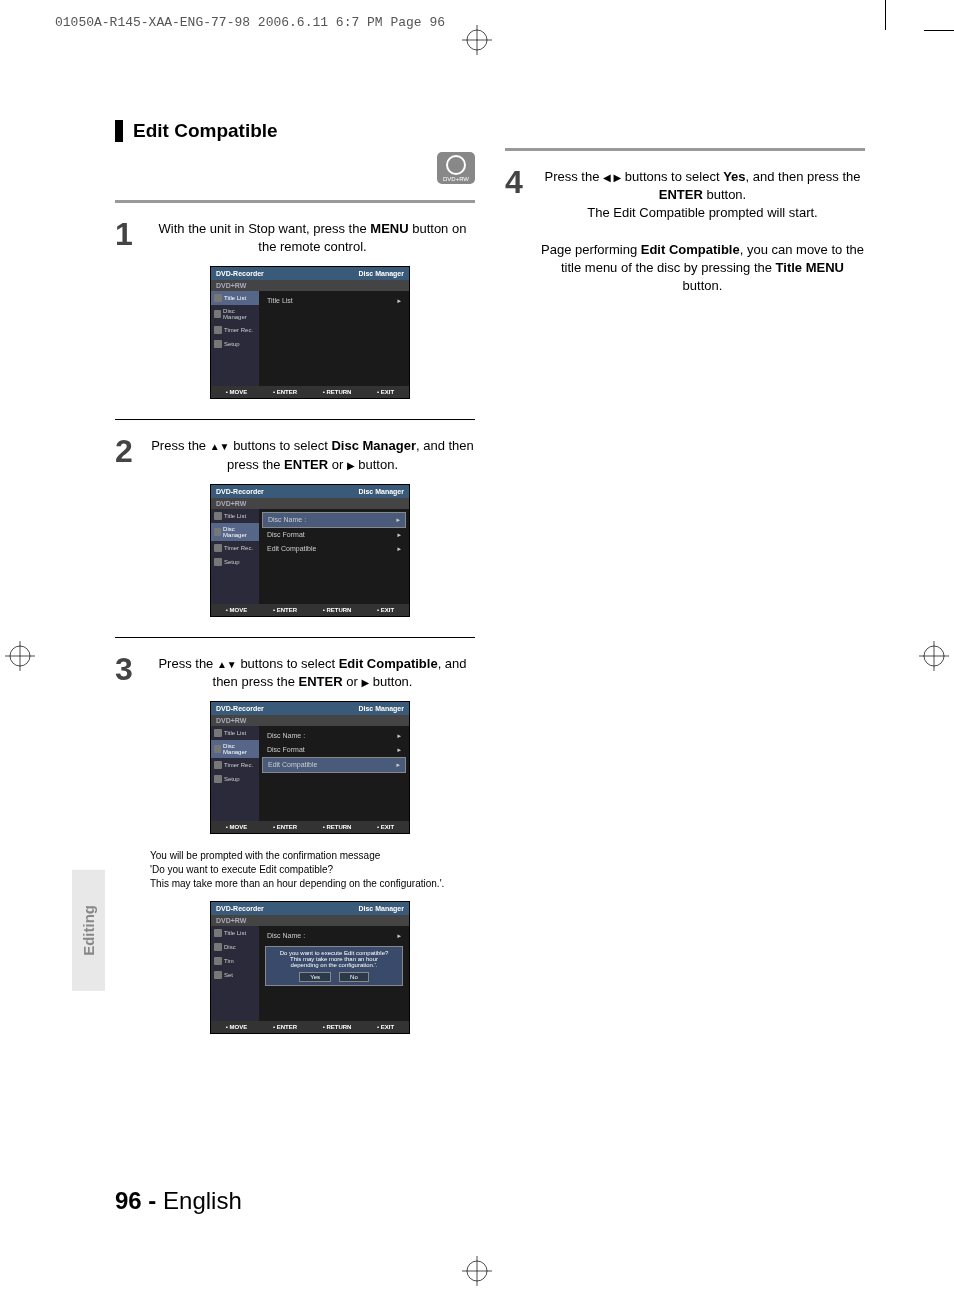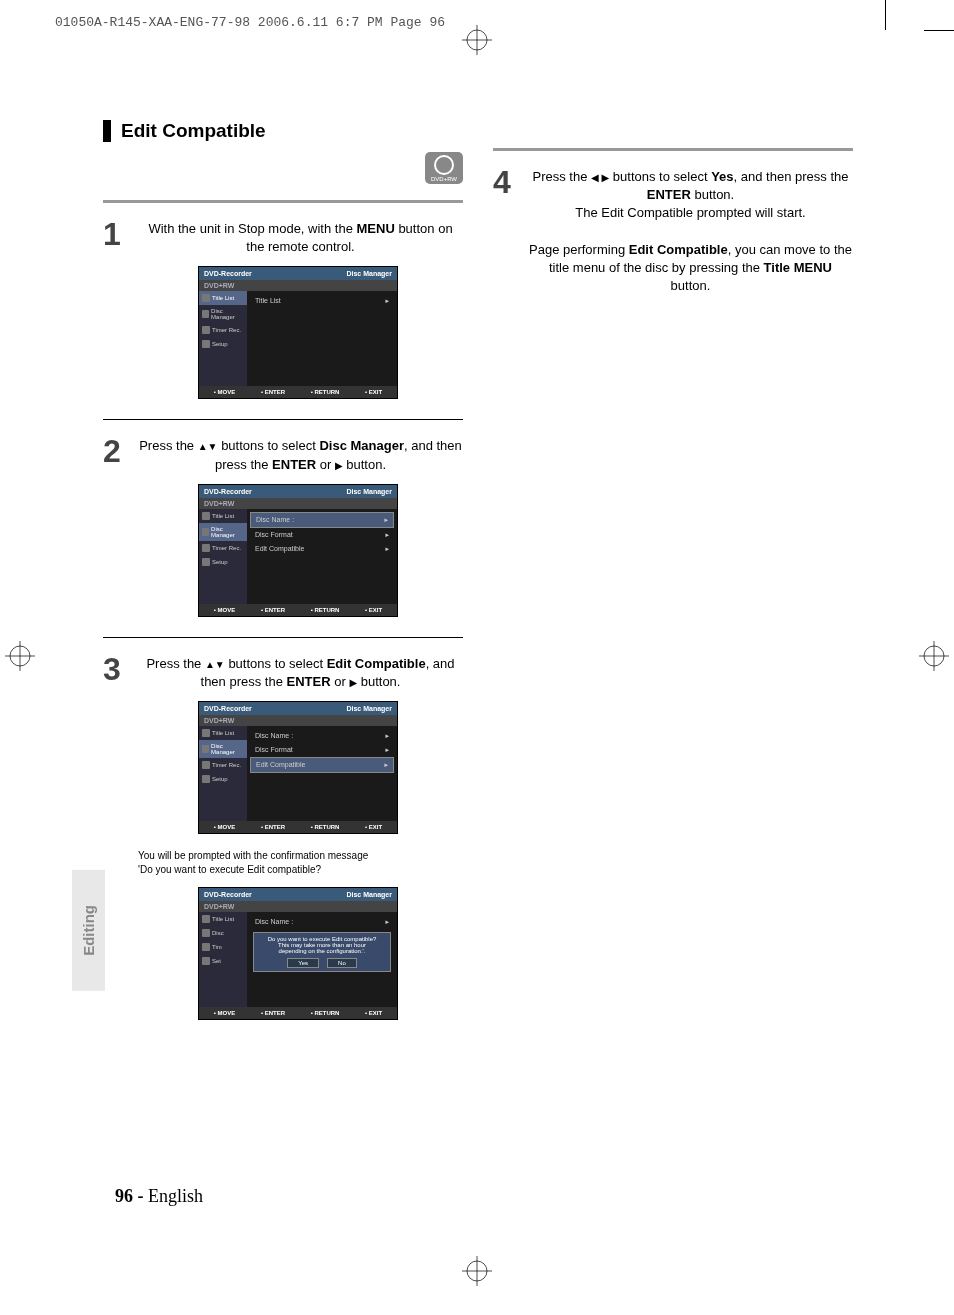--- a/index.html
+++ b/index.html
@@ -6,21 +6,21 @@
 body { font-family: Arial, Helvetica, sans-serif; background: #fff; width: 954px; height: 1315px; position: relative; color: #000; }
 .header-line { position: absolute; top: 15px; left: 55px; font-family: 'Courier New', monospace; font-size: 13px; color: #555; }
 .crop-marks { position: absolute; }
 .crop-top { top: 25px; left: 50%; transform: translateX(-50%); }
 .crop-bottom { bottom: 25px; left: 50%; transform: translateX(-50%); }
 .crop-left { top: 50%; left: 5px; transform: translateY(-50%); }
 .crop-right { top: 50%; right: 5px; transform: translateY(-50%); }
 .crop-marks svg { width: 30px; height: 30px; }
 .corner-line-v { position: absolute; width: 1px; height: 30px; background: #000; }
 .corner-line-h { position: absolute; height: 1px; width: 30px; background: #000; }
-.page-content { position: absolute; top: 120px; left: 103px; width: 750px; }
+.page-content { position: absolute; top: 120px; left: 115px; width: 750px; }
 .column-left { width: 360px; float: left; }
 .column-right { width: 360px; float: right; }
 .section-title { display: flex; align-items: center; margin-bottom: 10px; }
 .section-bar { width: 8px; height: 22px; background: #000; margin-right: 10px; }
 .section-title h2 { font-size: 19px; font-weight: bold; }
 .intro-text { font-size: 13px; line-height: 1.4; margin-bottom: 15px; }
 .dvd-badge { text-align: right; margin: 10px 0 15px 0; }
 .dvd-badge-icon { display: inline-block; width: 38px; height: 32px; background: #888; border-radius: 5px; text-align: center; font-size: 7px; color: #fff; padding-top: 3px; }
 .dvd-badge-icon::before { content: ''; display: inline-block; width: 16px; height: 16px; border: 2px solid #fff; border-radius: 50%; }
 .badge-text { color: #fff; font-size: 6px; display: block; }
@@ -42,21 +42,21 @@
 .screen-main { flex: 1; padding: 3px; background: #1a1a1a; }
 .main-item { padding: 3px 5px; display: flex; justify-content: space-between; color: #ccc; }
 .main-item.selected { background: #4a5a7a; border: 1px solid #888; }
 .screen-footer { display: flex; justify-content: space-around; padding: 3px 2px; background: #333; font-size: 6px; font-weight: bold; }
 .screen-footer span::before { content: '• '; }
 .dialog-box { background: #3a4a6a; border: 1px solid #888; margin: 3px; padding: 3px; text-align: center; font-size: 6px; }
 .dialog-buttons { display: flex; justify-content: center; gap: 8px; margin-top: 4px; }
 .dialog-btn { background: #2a3a4a; border: 1px solid #888; padding: 1px 10px; font-size: 6px; }
 .confirm-text { font-size: 10px; line-height: 1.4; margin: 10px 0 10px 35px; }
 .side-tab { position: absolute; left: 72px; top: 870px; writing-mode: vertical-rl; transform: rotate(180deg); font-size: 15px; font-weight: bold; color: #888; background: #e8e8e8; padding: 35px 8px; }
-.page-footer { position: absolute; bottom: 108px; left: 115px; font-size: 18px; font-family: Liberation Serif, serif; }
+.page-footer { position: absolute; bottom: 100px; left: 115px; font-size: 24px; }
 .page-footer b { font-weight: bold; }
 .right-hr { border: none; border-top: 3px solid #999; margin-bottom: 15px; }
 </style>
 </head>
 <body>
 
 <div class="header-line">01050A-R145-XAA-ENG-77-98  2006.6.11  6:7 PM  Page 96</div>
 
 <div class="crop-marks crop-top"><svg viewBox="0 0 30 30">
       <circle cx="15" cy="15" r="10" fill="none" stroke="#000" stroke-width="0.7"></circle>
@@ -91,21 +91,21 @@
       <h2>Edit Compatible</h2>
     </div>
     <div class="dvd-badge">
       <span class="dvd-badge-icon"><span class="badge-text">DVD+RW</span></span>
     </div>
     <hr class="thick-rule">
 
     <div class="step">
       <div class="step-num">1</div>
       <div class="step-text">
-        <span>With the unit in Stop mode, with the </span><b>MENU</b><span> button on the remote control.</span>
+        <span>With the unit in Stop want, press the </span><b>MENU</b><span> button on the remote control.</span>
       </div>
     </div>
 
     <div class="screen">
       <div class="screen-header">
           <span>DVD-Recorder</span>
           <span>Disc Manager</span>
         </div>
       <div class="screen-subheader"><span>DVD+RW</span></div>
       <div class="screen-body">
@@ -252,20 +252,21 @@
           <span>MOVE</span>
           <span>ENTER</span>
           <span>RETURN</span>
           <span>EXIT</span>
         </div>
     </div>
 
     <div class="confirm-text">
       <span>You will be prompted with the confirmation message</span><br>
       <span>'Do you want to execute Edit compatible?</span><br>
+      <span>This may take more than an hour depending on the configuration.'.</span>
     </div>
 
     <div class="screen">
       <div class="screen-header">
           <span>DVD-Recorder</span>
           <span>Disc Manager</span>
         </div>
       <div class="screen-subheader"><span>DVD+RW</span></div>
       <div class="screen-body">
         <div class="screen-sidebar">

